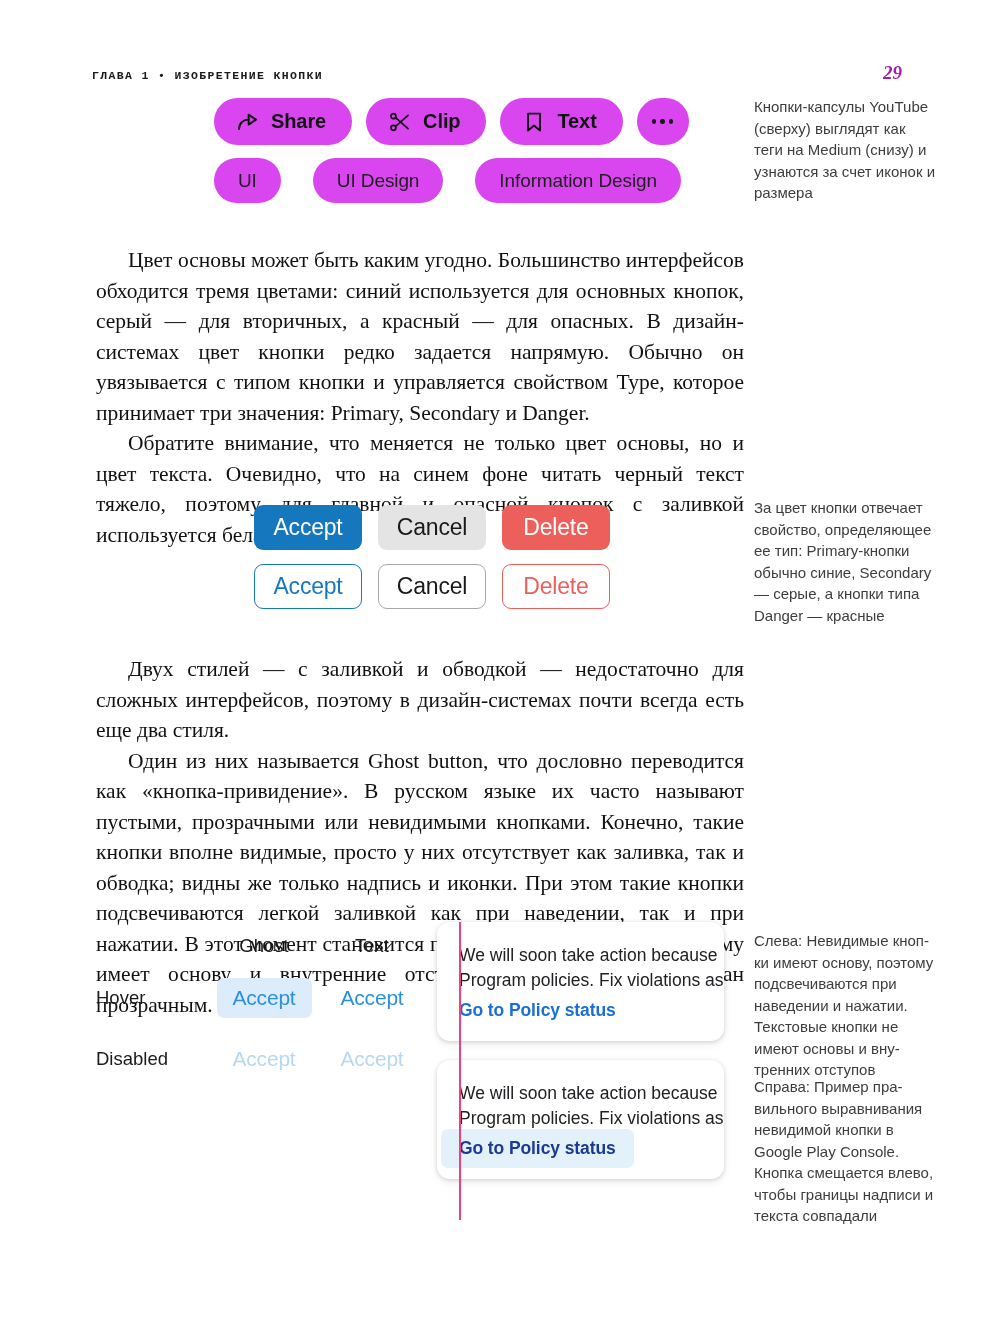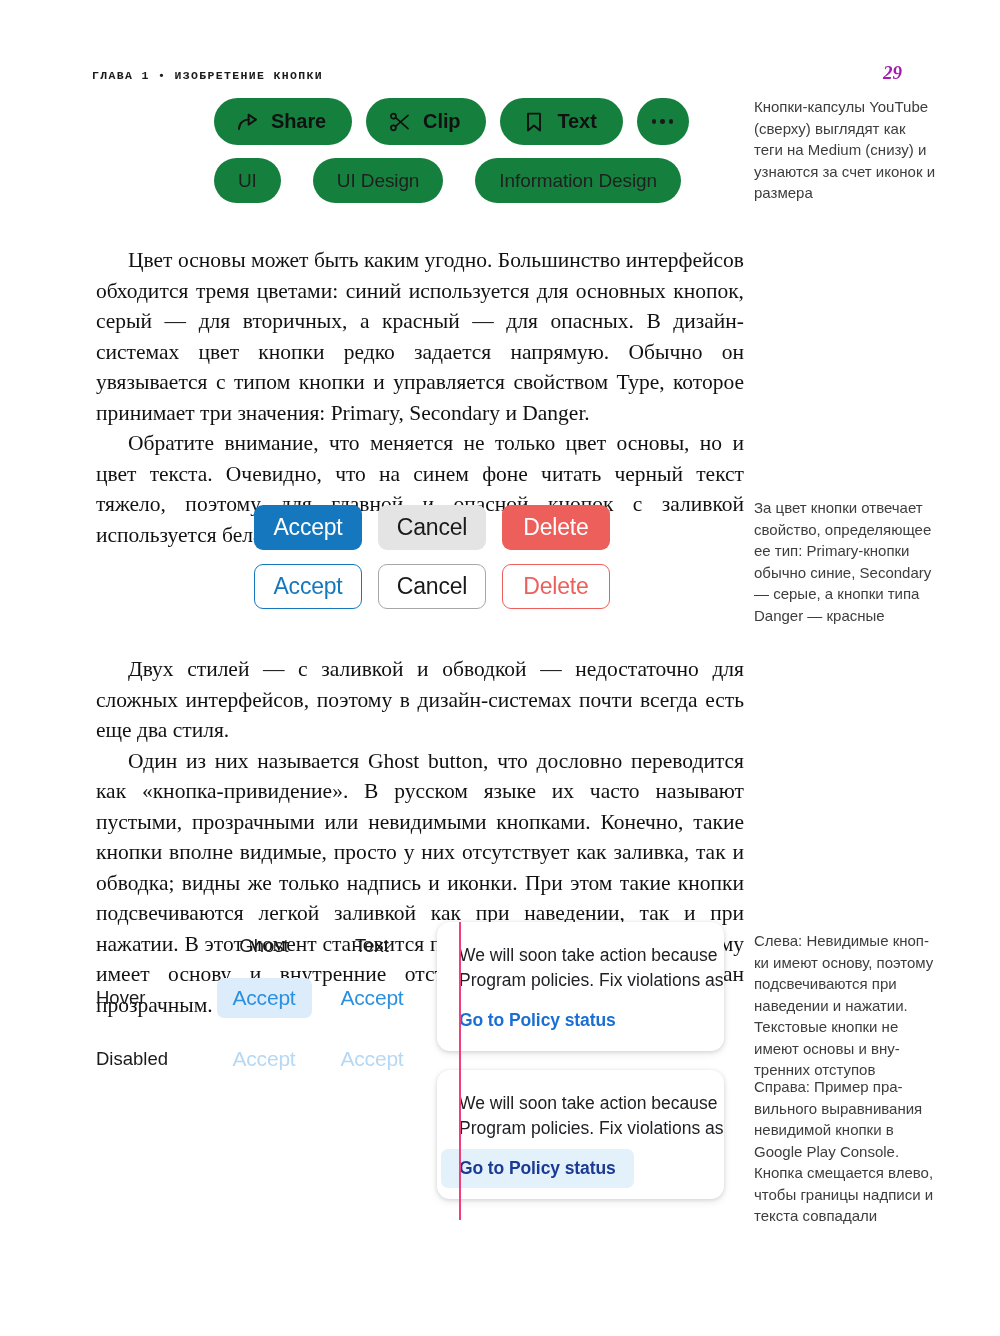--- a/index.html
+++ b/index.html
@@ -26,21 +26,21 @@
   .runhead-page{
     font-family:"Liberation Serif", serif;
     font-style:italic;font-size:19px;color:#a21caf;font-weight:600;
   }
 
   
   .fig-pills{position:absolute;left:214px;top:98px;}
   .pill-row{display:flex;align-items:center;gap:14px;}
   .pill-row + .pill-row{margin-top:13px;gap:32px;}
   .pill{
-    background:#15803d;border-radius:999px;
+    background:#d946ef;border-radius:999px;
     display:flex;align-items:center;justify-content:center;
     height:47px;box-sizing:border-box;
   }
   .pill.action{padding:0 26px 0 22px;gap:11px;}
   .pill.more{width:52px;padding:0;}
   .pill-label{
     font-size:20px;font-weight:700;color:#111;letter-spacing:-0.1px;
   }
   .pill .ic{display:block;width:24px;height:24px;}
   .dots{display:flex;gap:4px;align-items:center;}
@@ -109,21 +109,21 @@
     width:287px;box-sizing:border-box;
     background:#ffffff;border-radius:13px;
     box-shadow:0 1px 4px rgba(0,0,0,0.14), 0 3px 10px rgba(0,0,0,0.07);
     padding:21px 0 20px 0;overflow:hidden;position:relative;
   }
   .card + .card{margin-top:19px;}
   .card-body{
     font-size:17.5px;line-height:25px;color:#202124;
     white-space:nowrap;padding-left:22px;
   }
-  .card-link-wrap{margin-top:17px;padding-left:22px;}
+  .card-link-wrap{margin-top:7px;padding-left:22px;}
   .card-link{
     display:inline-block;font-size:17.5px;font-weight:700;
     color:#1a6fd4;letter-spacing:-0.1px;white-space:nowrap;
   }
   .card-link.pressed{
     background:#e3f1fb;color:#1b3a93;
     border-radius:7px;padding:9px 18px;
     margin-left:-18px;margin-top:-9px;margin-bottom:-9px;
   }
 

